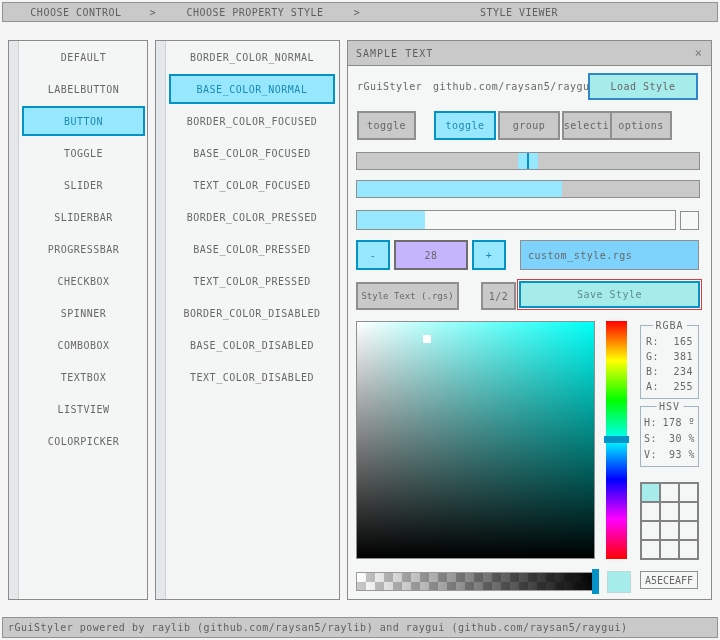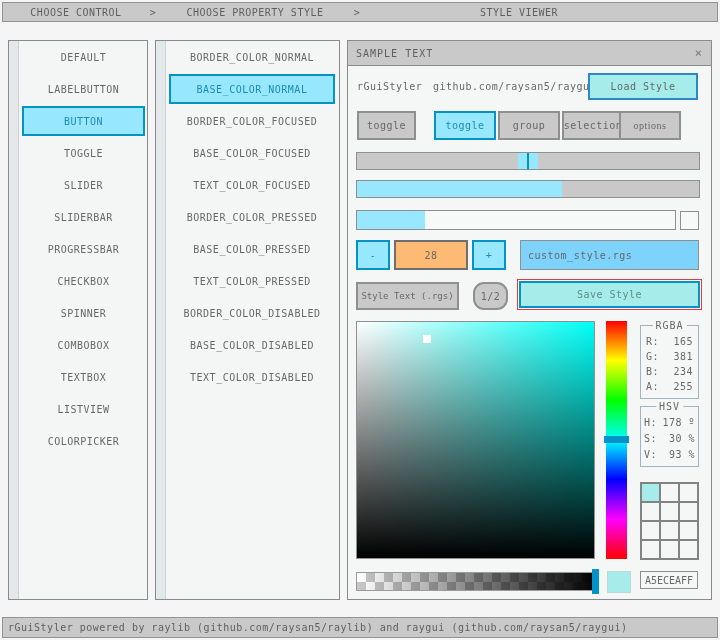--- a/index.html
+++ b/index.html
@@ -51,21 +51,21 @@
   .btn-gray { background:#c9c9c9; border:2px solid #8f8f8f; color:#686868; white-space:nowrap; }
   .btn-cyan { background:#97e8ff; border:2px solid #0492c7; color:#1d8bb0; }
   .btn-teal { background:#a5ecea; border:2px solid #3087c8; color:#686868; }
   .fs9 { font-size:9px; letter-spacing:0; }
 
   .lbl-app  { left:9px;  top:32px; height:27px; display:flex; align-items:center; }
   .lbl-repo { left:85px; top:32px; height:27px; display:flex; align-items:center; }
   .btn-load { left:240px; top:32px; width:110px; height:27px; }
 
   .tgl-single { left:9px;   top:70px; width:59px; height:29px; }
-  .tg0 { left:86px;  } .tg1 { left:150px; } .tg2 { left:214px; } .tg3 { left:271px;font-family:Liberation Serif, serif; }
+  .tg0 { left:86px;  } .tg1 { left:150px; } .tg2 { left:214px; } .tg3 { left:262px; }
   .tgl-grp { top:70px; width:62px; height:29px; }
 
   .slider {
     left:8px; top:111px; width:344px; height:18px;
     background:#c9c9c9; border:1px solid #8f8f8f;
   }
   .slider-handle { position:absolute; left:161px; top:0; width:20px; height:16px; background:#97e8ff; }
   .slider-handle::after {
     content:""; position:absolute; left:9px; top:0; width:2px; height:16px; background:#0492c7;
   }
@@ -78,29 +78,29 @@
     left:8px; top:169px; width:320px; height:20px;
     background:#f7f8f8; border:1px solid #8f8f8f;
   }
   .progress-fill { position:absolute; left:0; top:0; width:68px; height:18px; background:#97e8ff; }
   .checkbox {
     left:332px; top:170px; width:19px; height:19px;
     background:#f7f8f8; border:1px solid #8f8f8f;
   }
 
   .spin-minus { left:8px;   top:199px; width:34px; height:30px; }
-  .spin-value { left:46px;  top:199px; width:74px; height:30px; background:#fdba74; border:2px solid #6e6e6e; }
+  .spin-value { left:46px;  top:199px; width:74px; height:30px; background:#c4b5fd; border:2px solid #6e6e6e; }
   .spin-plus  { left:124px; top:199px; width:34px; height:30px; }
   .textbox {
     left:172px; top:199px; width:179px; height:30px;
     background:#7dd3fc; border:1px solid #8f8f8f;
     display:flex; align-items:center; padding-left:7px; white-space:nowrap;
   }
   .btn-styletext { left:8px;   top:241px; width:103px; height:28px; }
-  .btn-page      { left:125px; top:241px; width:35px;  height:28px;border-radius:11px; }
+  .btn-page      { left:133px; top:241px; width:35px;  height:28px; }
   .save-wrap {
     left:169px; top:238px; width:185px; height:31px;
     border:1px solid #e0393f; padding:1px; display:flex;
   }
   .btn-save { flex:1; background:#a5ecea; border:2px solid #0492c7; color:#5e8d89; }
 
   .sv-panel {
     left:8px; top:280px; width:239px; height:238px; border:1px solid #8f8f8f;
     background-image:
       linear-gradient(to top, #000, rgba(0,0,0,0)),

